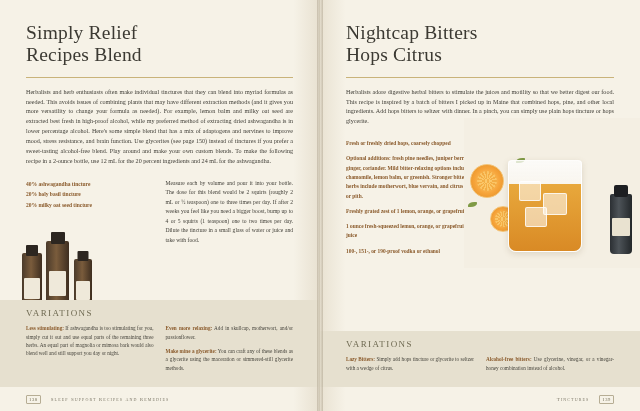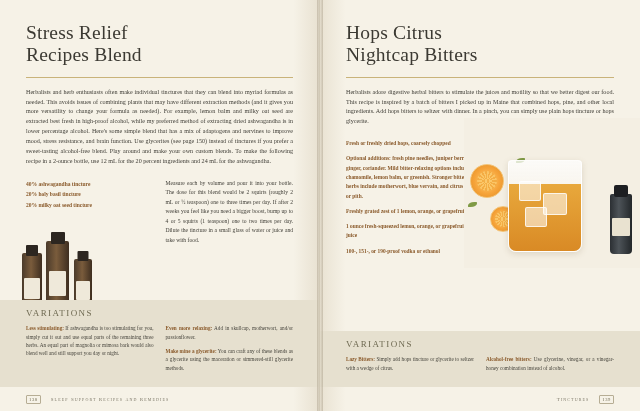--- a/index.html
+++ b/index.html
@@ -239,21 +239,21 @@
   }
 </style>
 </head>
 <body>
 
 <div class="spread">
 
   <div class="page left">
 
     <h1 class="title">
-      <span>Stress Relief</span>
+      <span>Simply Relief</span>
       <span>Recipes Blend</span>
     </h1>
     <div class="rule"></div>
 
     <p class="intro">Herbalists and herb enthusiasts often make individual tinctures that they can blend into myriad formulas as needed. This avoids issues of combining plants that may have different extraction methods (and it gives you more versatility to change your formula as needed). For example, lemon balm and milky oat seed are extracted best fresh in high-proof alcohol, while my preferred method of extracting dried ashwagandha is in lower percentage alcohol. Here's some simple blend that has a mix of adaptogens and nervines to improve mood, stress resistance, and brain function. Use glycerites (see page 150) instead of tinctures if you prefer a sweet-tasting alcohol-free blend. Play around and make your own custom blends. To make the following recipe in a 2-ounce bottle, use 12 mL for the 20 percent ingredients and 24 mL for the ashwagandha.</p>
 
     <div class="cols">
       <div class="col">
         <ul class="ing-list">
           <li>40% ashwagandha tincture</li>
@@ -315,22 +315,22 @@
 
     <div class="footer left">
       <span class="pg">138</span>
       <span class="ftxt">Sleep Support Recipes and Remedies</span>
     </div>
   </div>
 
   <div class="page right">
 
     <h1 class="title">
+      <span>Nightcap Bitters</span>
       <span>Hops Citrus</span>
-      <span>Nightcap Bitters</span>
     </h1>
     <div class="rule"></div>
 
     <p class="intro">Herbalists adore digestive herbal bitters to stimulate the juices and motility so that we better digest our food. This recipe is inspired by a batch of bitters I picked up in Maine that combined hops, pine, and other local ingredients. Add hops bitters to seltzer with dinner. In a pinch, you can simply use plain hops tincture or hops glycerite.</p>
 
     <div class="cols">
       <div class="col">
         <div class="ing-block">
           <p>Fresh or freshly dried hops, coarsely chopped</p>
           <p class="sub">Optional additions: fresh pine needles, juniper berries, ginger, coriander. Mild bitter-relaxing options include chamomile, lemon balm, or greenish. Stronger bitter herbs include motherwort, blue vervain, and citrus peel or pith.</p>

